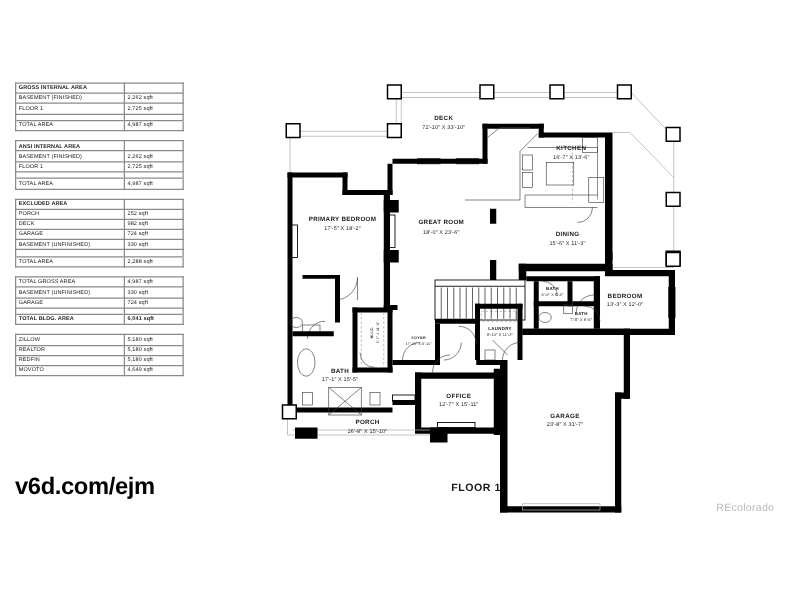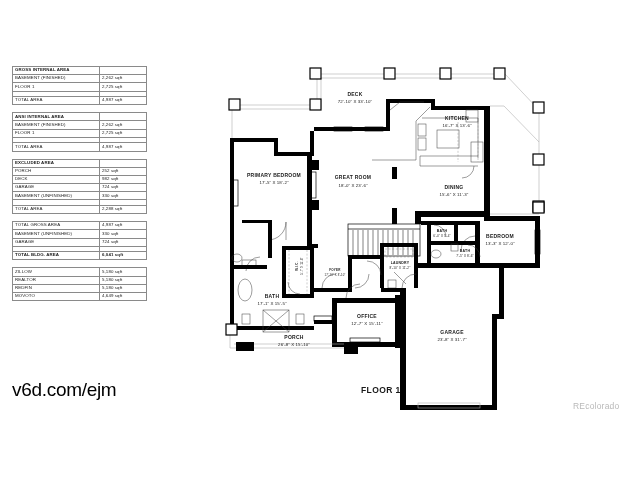--- a/index.html
+++ b/index.html
@@ -47,21 +47,21 @@
   td.total { font-weight: normal; }
   td.total-b { font-weight: bold; }
   tr.spacer td { height: 4.5px; border-left: 1px solid #8a8a8a; border-right: 1px solid #8a8a8a; border-top: none; border-bottom: none; }
 
   
   #site-url {
     position: absolute;
     left: 12px;
     top: 379px;
     font-size: 19px;
-    font-weight: 400;
+    font-weight: 700;
     letter-spacing: -0.3px;
     color: #000;
   }
   #watermark {
     position: absolute;
     left: 573px;
     top: 401px;
     font-size: 8.5px;
     color: #b9b9b9;
     letter-spacing: 0.2px;

